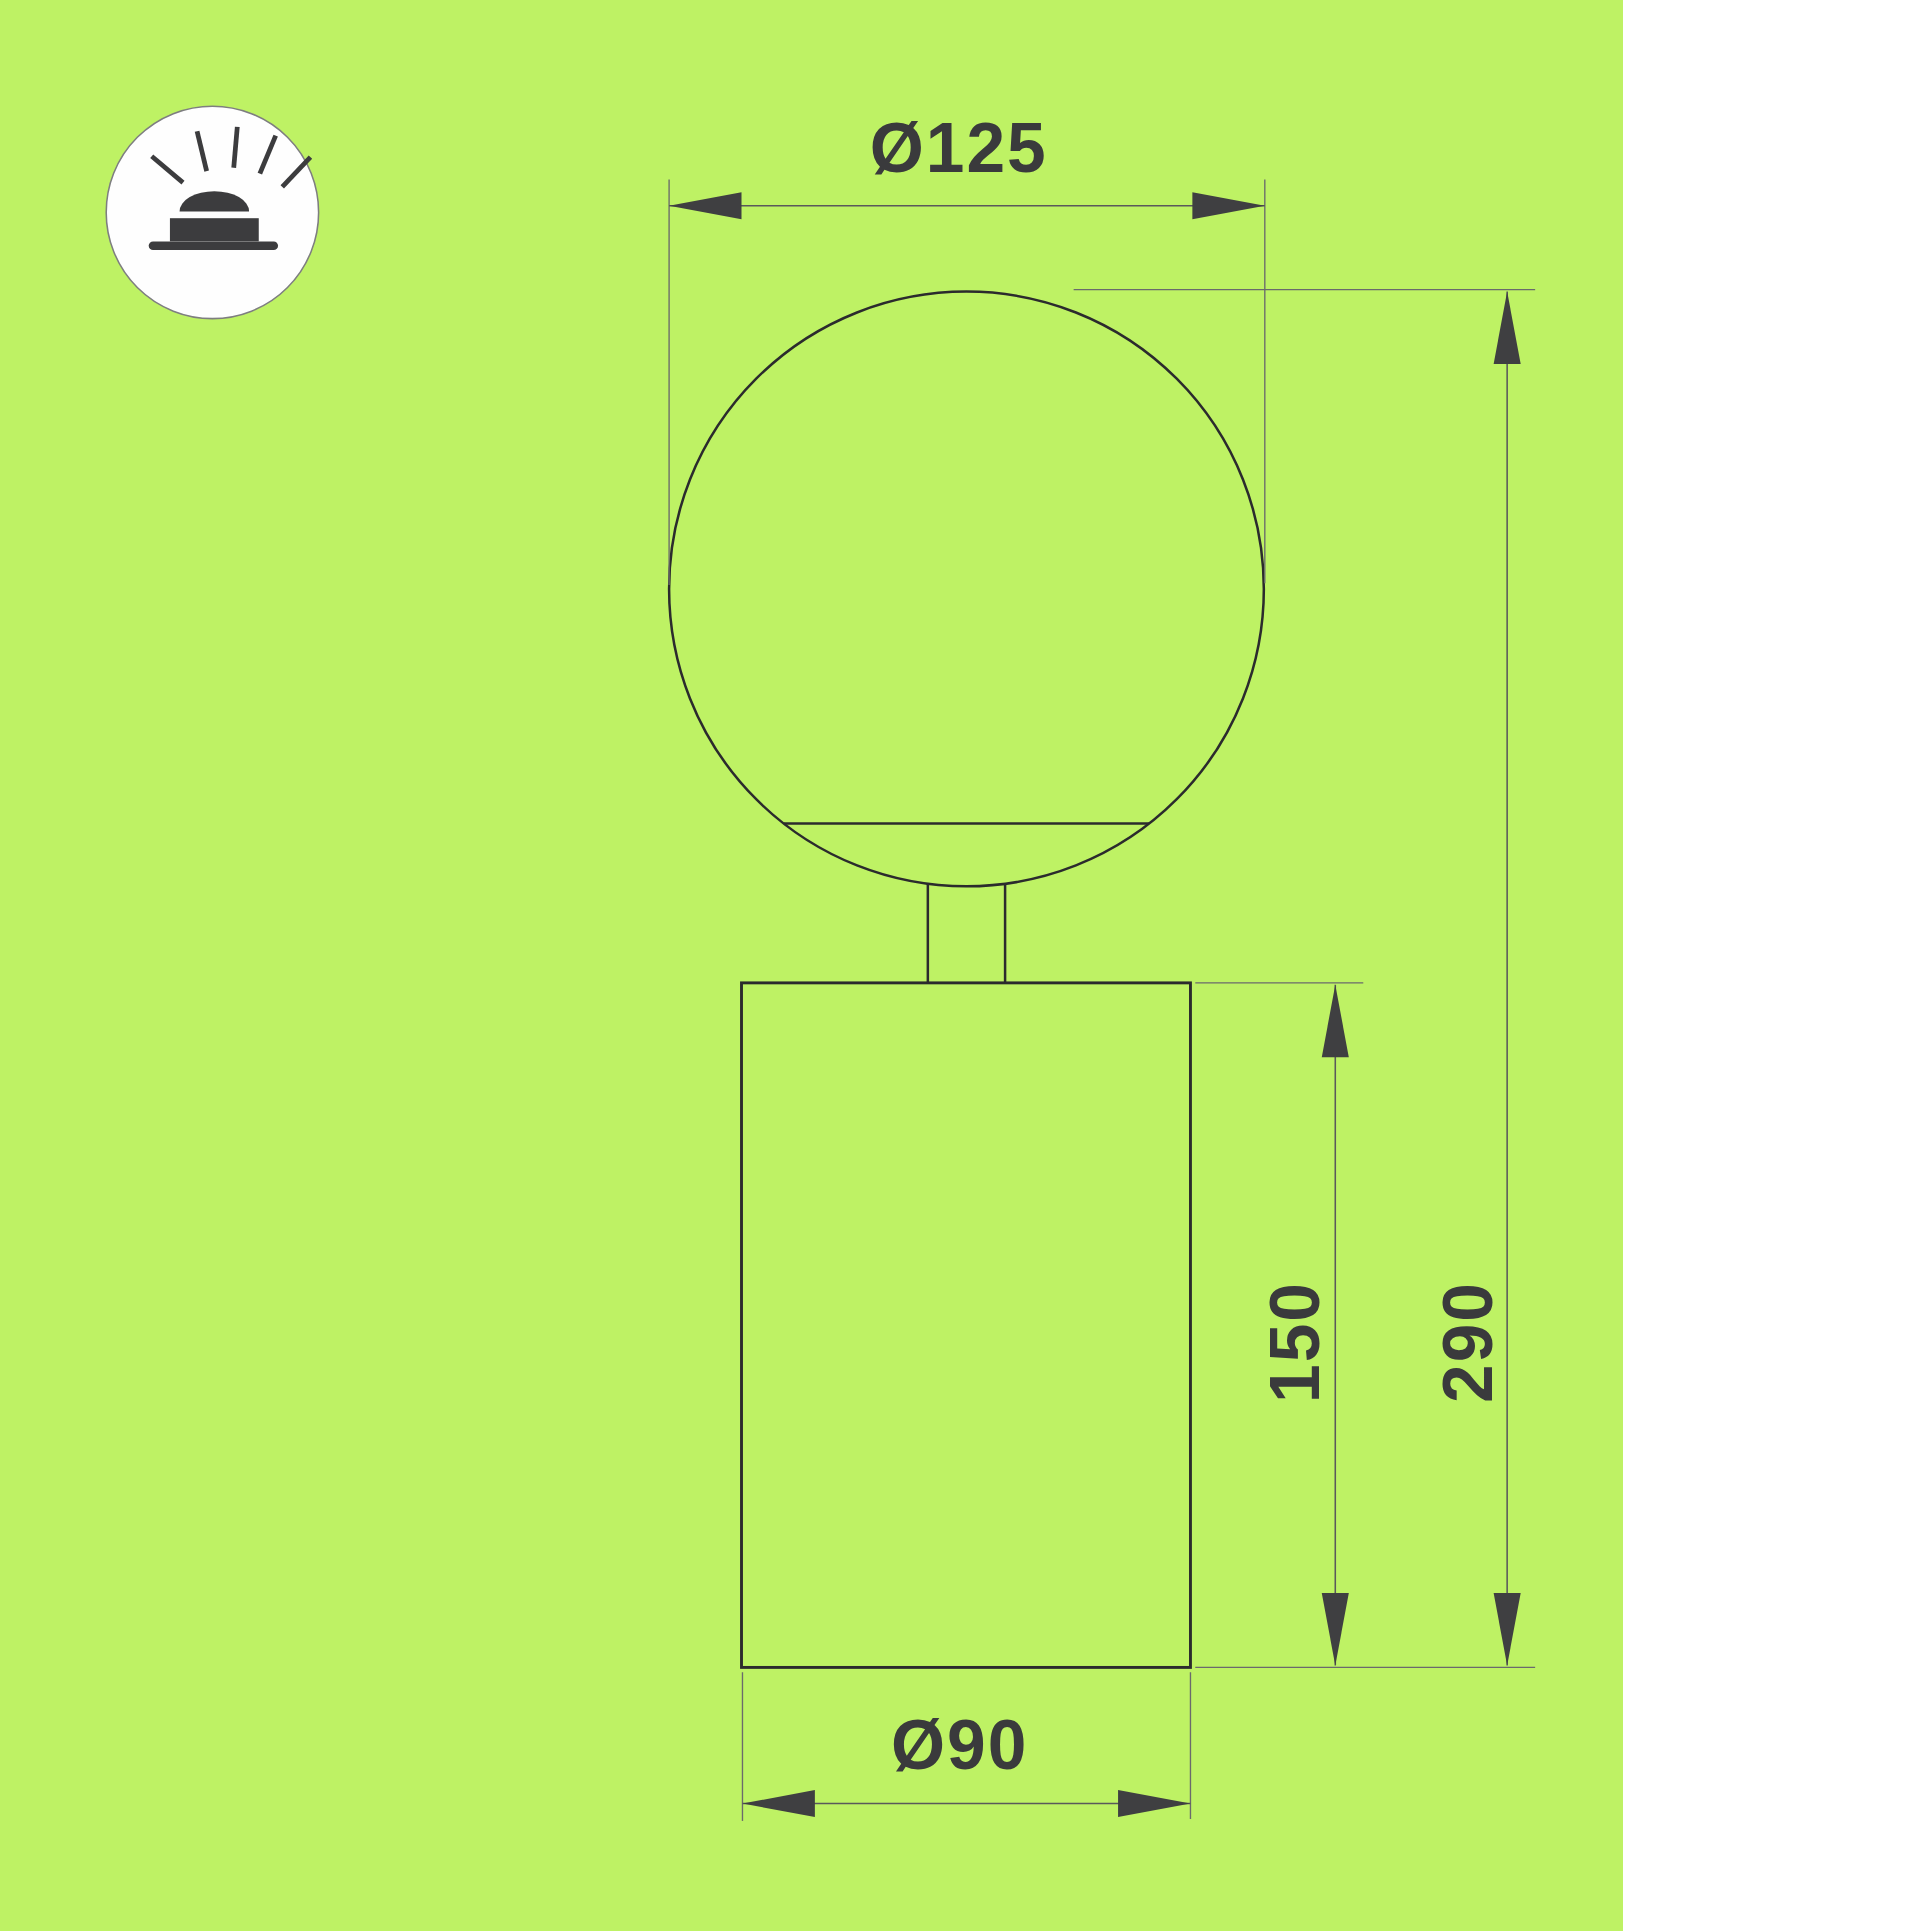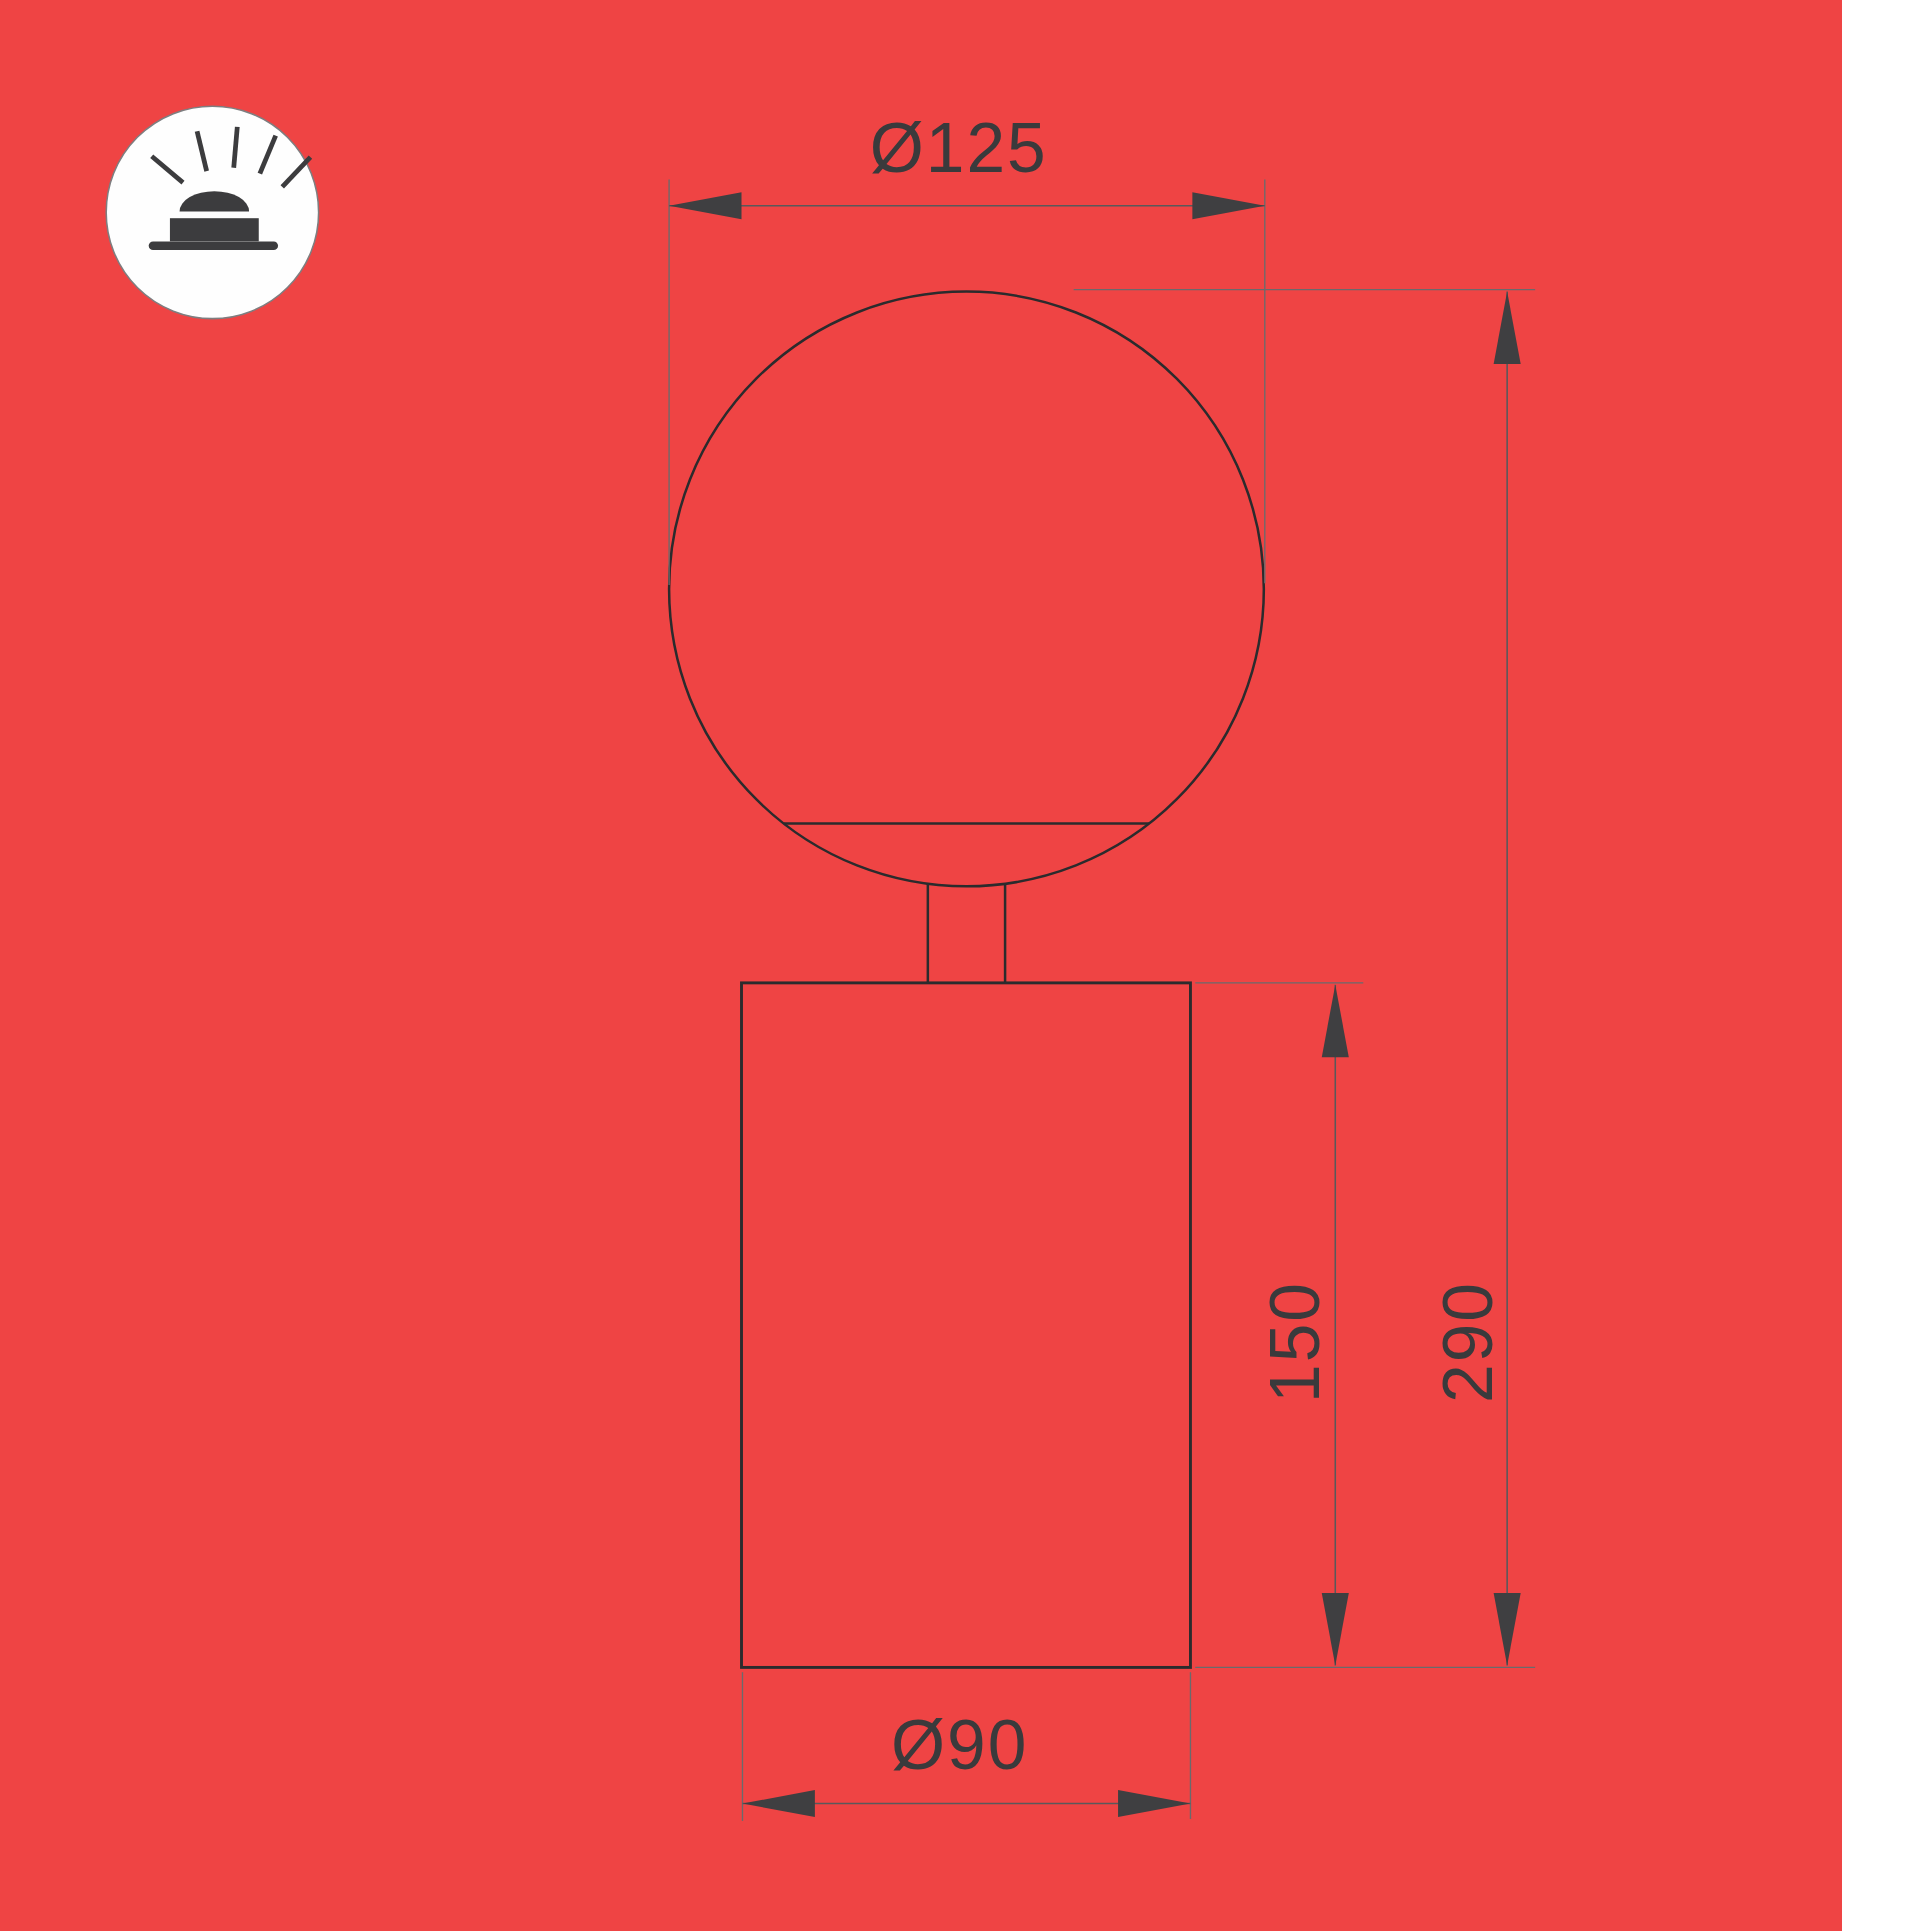--- a/index.html
+++ b/index.html
@@ -5,24 +5,25 @@
   html, body {
     margin: 0;
     padding: 0;
     width: 1931px;
     height: 1931px;
     background: #ffffff;
     font-family: "Liberation Sans", sans-serif;
   }
   .stage {
     position: relative;
-    width: 1842px;
+    width: 1623px;
     height: 1931px;
-    background: #ef4444;
+    background: #bef264;
     overflow: hidden;
+    font-weight: bold;
   }
   svg { display: block; }
 
   
   .obj {
     fill: none;
     stroke: #2b2b2d;
     stroke-width: 3;
   }
   .obj-thin {

